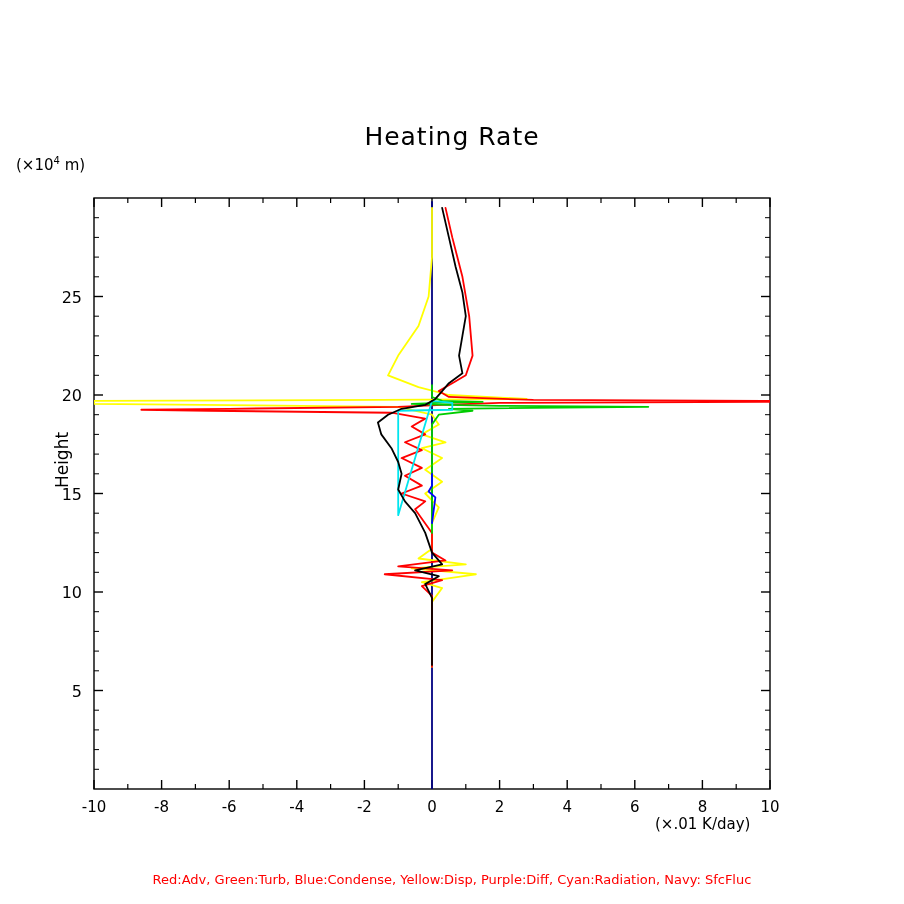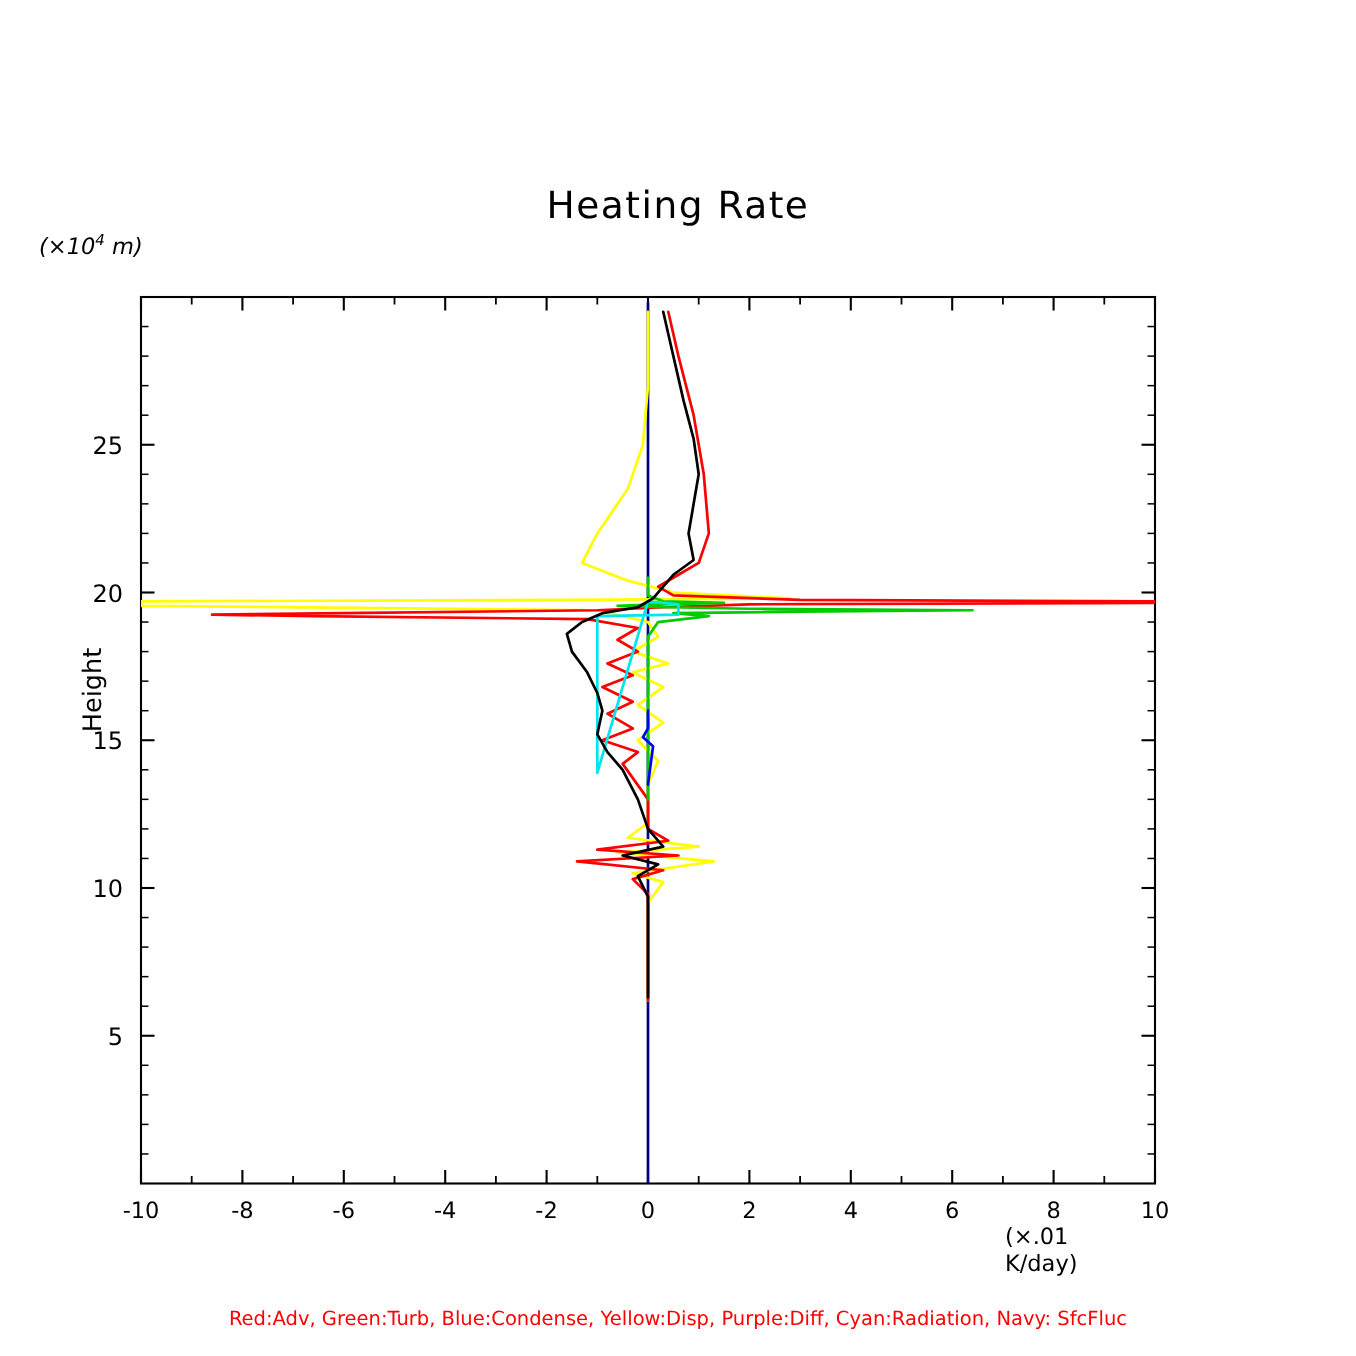--- a/index.html
+++ b/index.html
@@ -25,34 +25,32 @@
     left: 0;
     top: 122px;
     width: 904px;
     text-align: center;
     font-size: 25px;
     letter-spacing: 1px;
     color: #000;
   }
   .unit-top {
     position: absolute;
-    left: 26px;
+    left: 16px;
     top: 155px;
     font-size: 15px;
-    font-style: italic;
   }
   .unit-top sup {
     font-size: 10px;
   }
   .xlabel {
     position: absolute;
     left: 655px;
     top: 815px;
     font-size: 15px;
-    margin-left: 15px;
   }
   .ylabel {
     position: absolute;
     left: -8px;
     top: 450px;
     width: 140px;
     text-align: center;
     font-size: 17px;
     transform: rotate(-90deg);
     transform-origin: 50% 50%;

